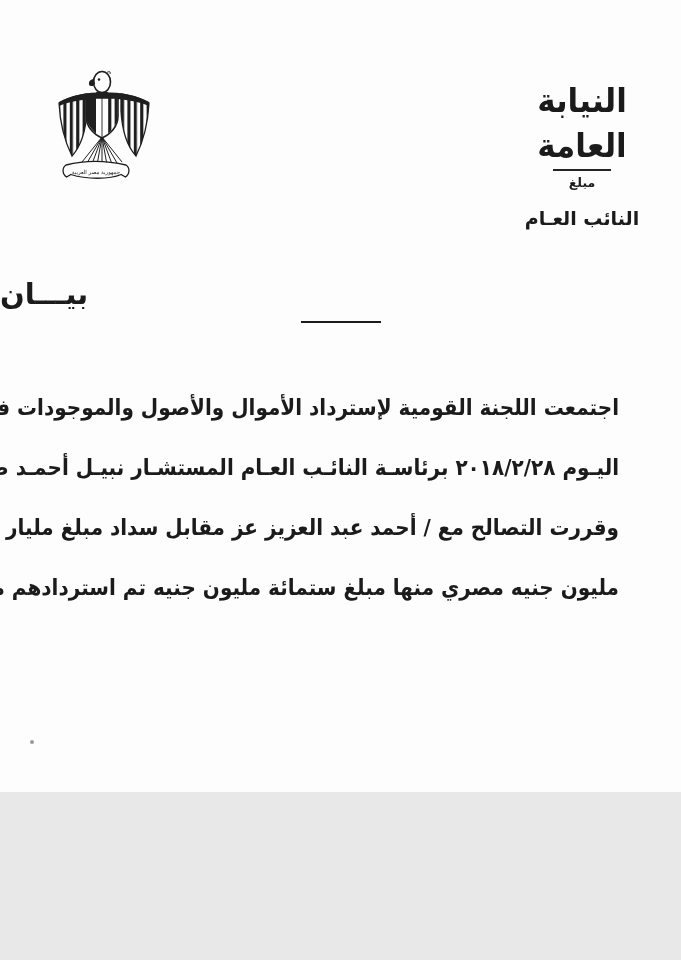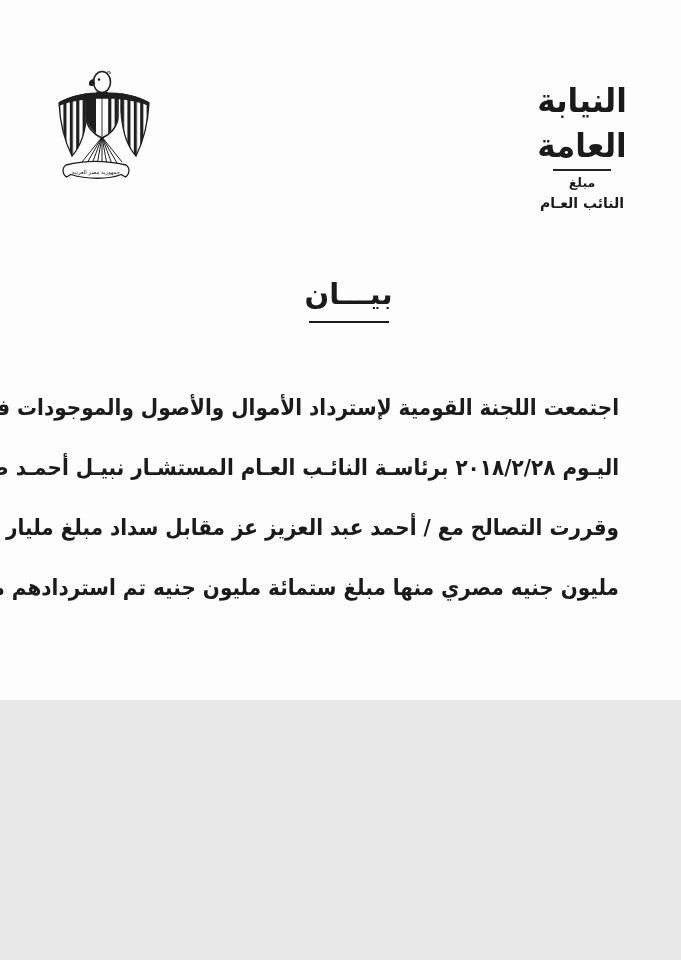--- a/index.html
+++ b/index.html
@@ -1,19 +1,19 @@
 <!DOCTYPE html>
 <html lang="ar"><head>
 <meta charset="utf-8">
 <style>
   html, body { margin: 0; padding: 0; background: #e8e8e8; }
   .page {
     position: relative;
     width: 681px;
-    height: 700px;
+    height: 792px;
     margin: 0 auto;
     background: #fdfdfd;
     overflow: hidden;
     font-family: "DejaVu Sans", "Liberation Sans", sans-serif;
     color: #1b1b1b;
   }
 
   
   .emblem {
     position: absolute;
@@ -44,33 +44,33 @@
     height: 2.5px;
     background: #242424;
     margin: 3px auto 5px auto;
   }
   .office-label {
     font-size: 12.5px;
     font-weight: bold;
     line-height: 1.15;
   }
   .office-name {
-    font-size: 14px;
+    font-size: 19px;
     font-weight: bold;
     letter-spacing: 0.5px;
-    margin-top: 4px;
+    margin-top: 16px;
   }
 
   
   .doc-title-wrap {
     position: absolute;
     top: 274px;
-    left: 16px;
+    left: 0;
     right: 0;
-    text-align: center;
+    text-align: left;
   }
   .doc-title {
     font-size: 29px;
     font-weight: bold;
     direction: rtl;
     line-height: 1.4;
   }
   .title-underline {
     width: 80px;
     height: 2.5px;

